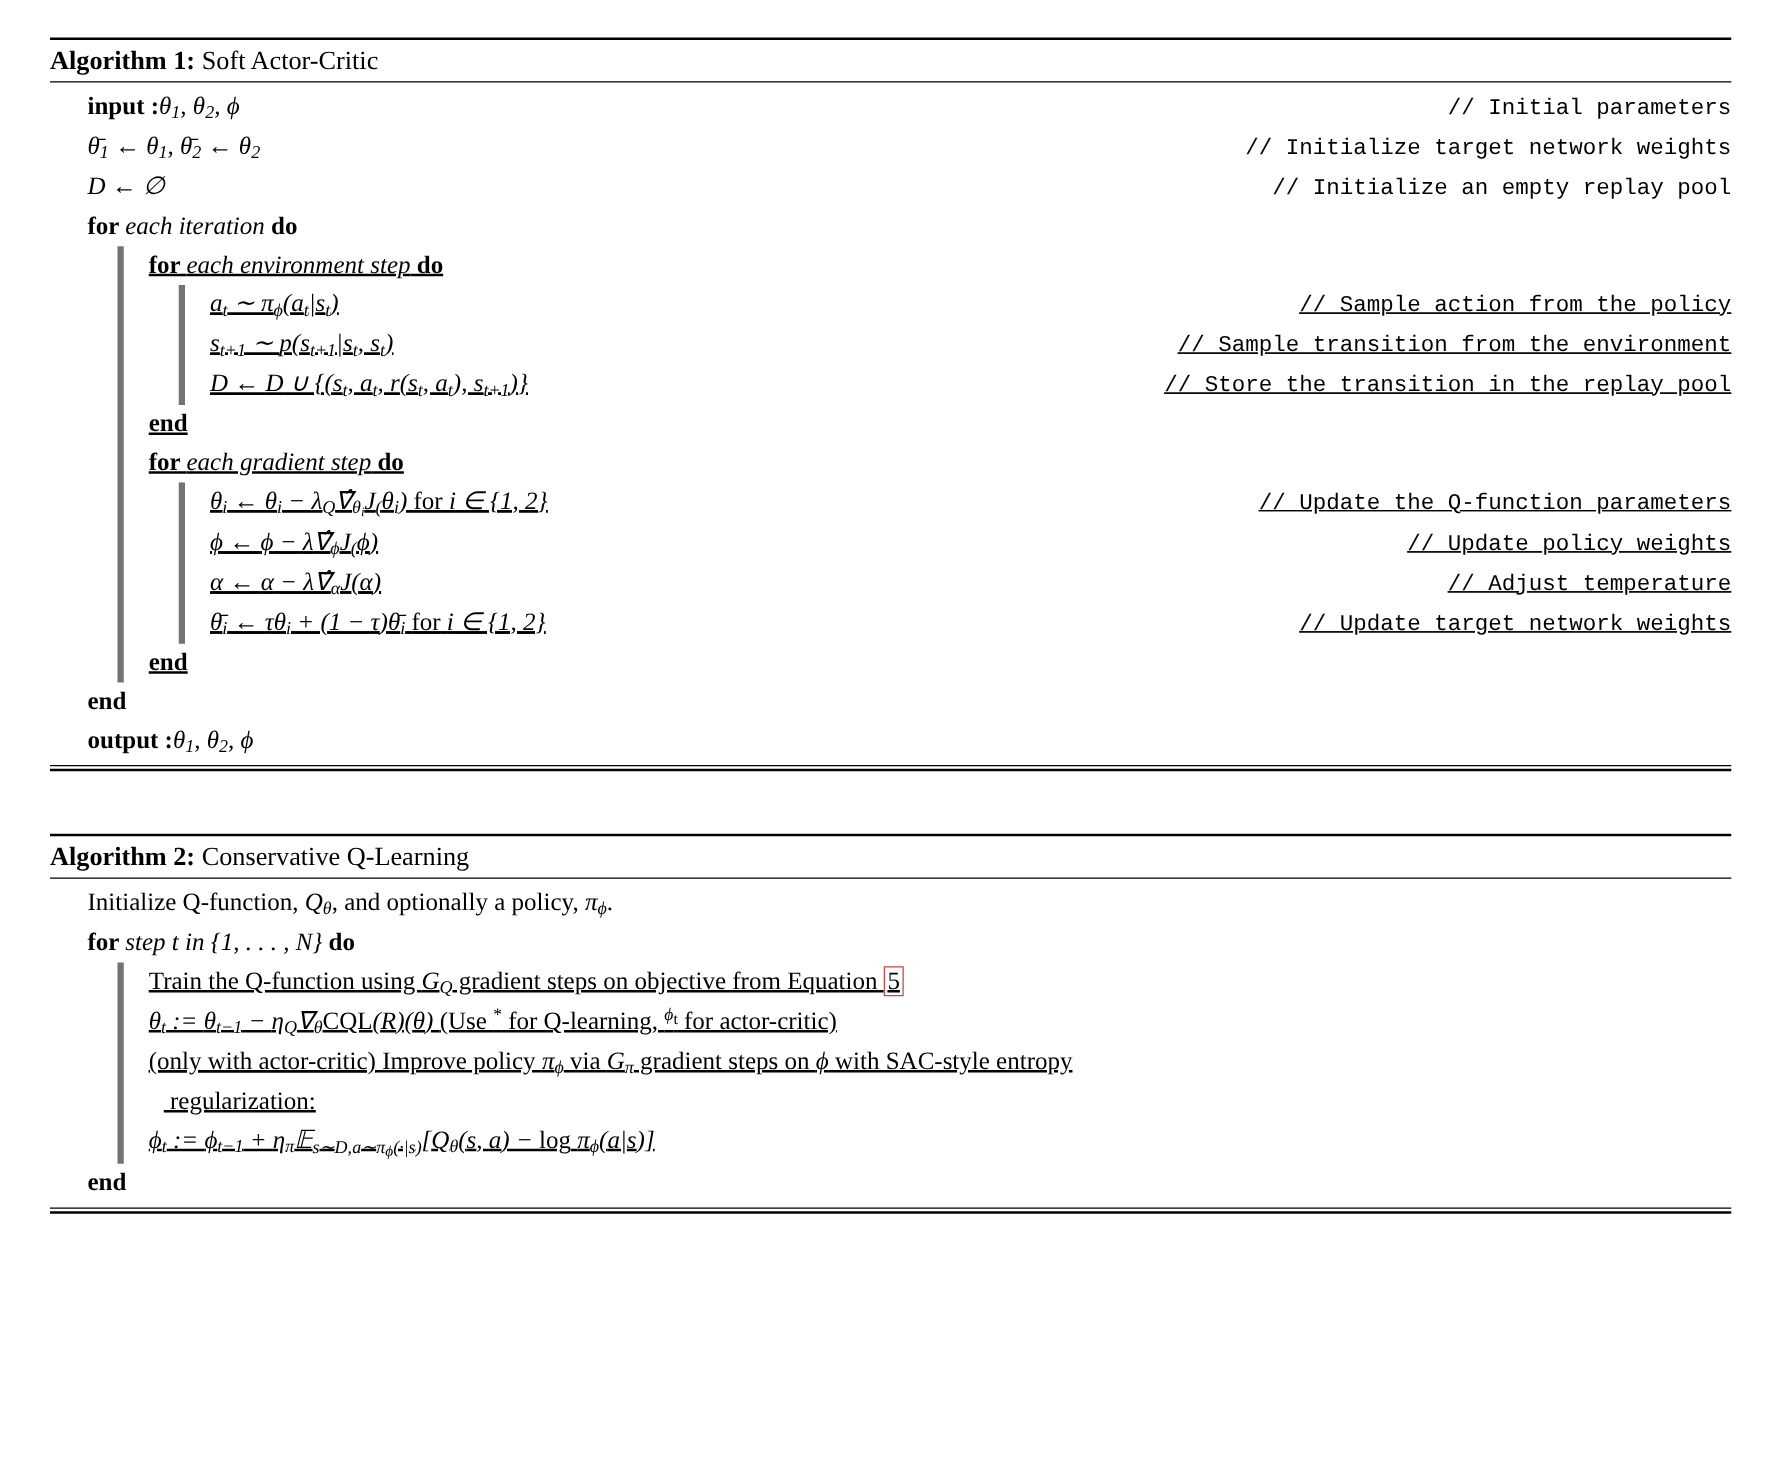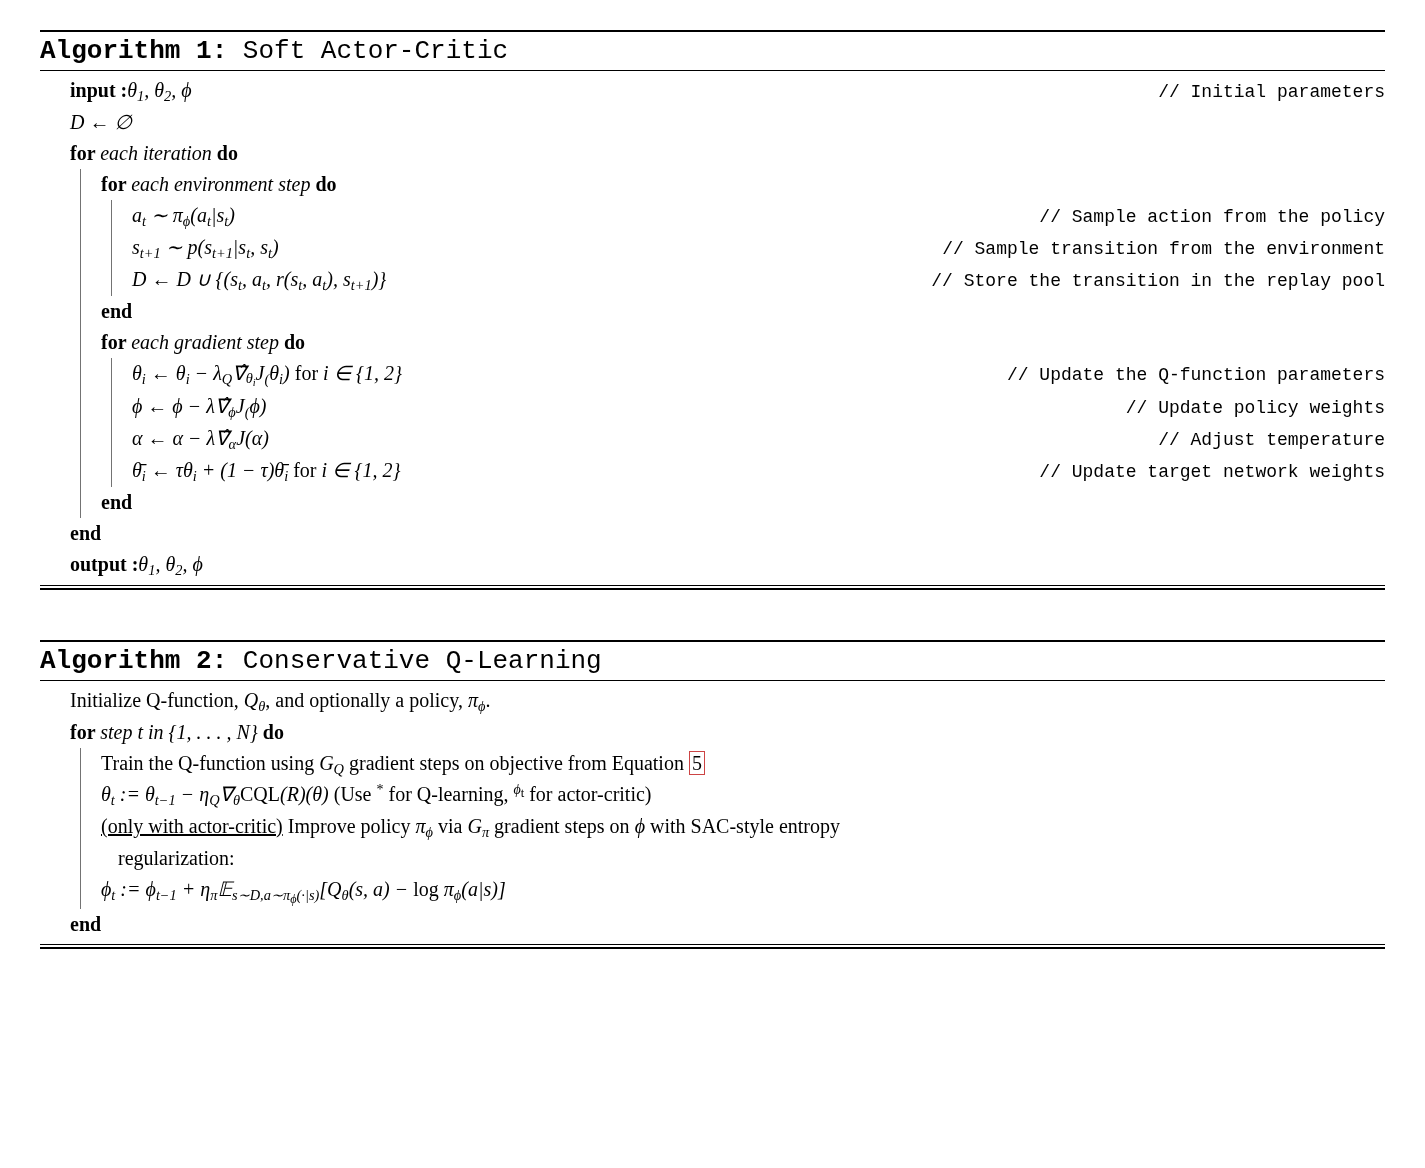--- a/index.html
+++ b/index.html
@@ -18,22 +18,21 @@
   .rule-thick {
     border-top: 2.5px solid #000;
     margin: 0;
   }
   .rule-thin {
     border-top: 1px solid #000;
     margin: 0;
   }
   .algo-title {
     padding: 4px 0;
-    font-size: 26px;
-    font-family: Liberation Mono, monospace;
+    font-size: 21px;
   }
   .algo-title b {
     font-weight: bold;
   }
   .algo-body {
     padding: 4px 0 4px 30px;
     font-size: 20px;
     line-height: 1.55;
     text-align: center;
   }
@@ -52,23 +51,24 @@
     margin-left: auto;
     padding-left: 20px;
   }
   .kw {
     font-weight: bold;
   }
   .it {
     font-style: italic;
   }
   .vbar {
-    border-left: 1px solid #737373;
-    margin-left: 10px;
+    border-left: 5px solid #737373;
+    margin-left: 24px;
     padding-left: 20px;
+    text-decoration: underline;
   }
   .sub {
     font-size: 0.72em;
     vertical-align: -0.25em;
   }
   .sup {
     font-size: 0.7em;
     vertical-align: 0.5em;
   }
   .cal {
@@ -99,23 +99,30 @@
 
   <div class="algo-body">
 
     <div class="line">
       <span class="lhs">
         <span class="kw">input  :</span><span class="it"><i>θ</i><span class="sub">1</span>, <i>θ</i><span class="sub">2</span>, <i>ϕ</i></span>
       </span>
       <span class="comment">// Initial parameters</span>
     </div>
 
+    <div class="line">
+      <span class="lhs it">
+        <i>θ̄</i><span class="sub">1</span> ← <i>θ</i><span class="sub">1</span>, <i>θ̄</i><span class="sub">2</span> ← <i>θ</i><span class="sub">2</span>
+      </span>
+      <span class="comment">// Initialize target network weights</span>
+    </div>
 
     <div class="line">
       <span class="lhs it"><span class="cal">D</span> ← ∅</span>
+      <span class="comment">// Initialize an empty replay pool</span>
     </div>
 
     <div class="line">
       <span class="lhs"><span class="kw">for </span><span class="it">each iteration</span><span class="kw"> do</span></span>
     </div>
 
     <div class="vbar">
 
       <div class="line">
         <span class="lhs"><span class="kw">for </span><span class="it">each environment step</span><span class="kw"> do</span></span>

